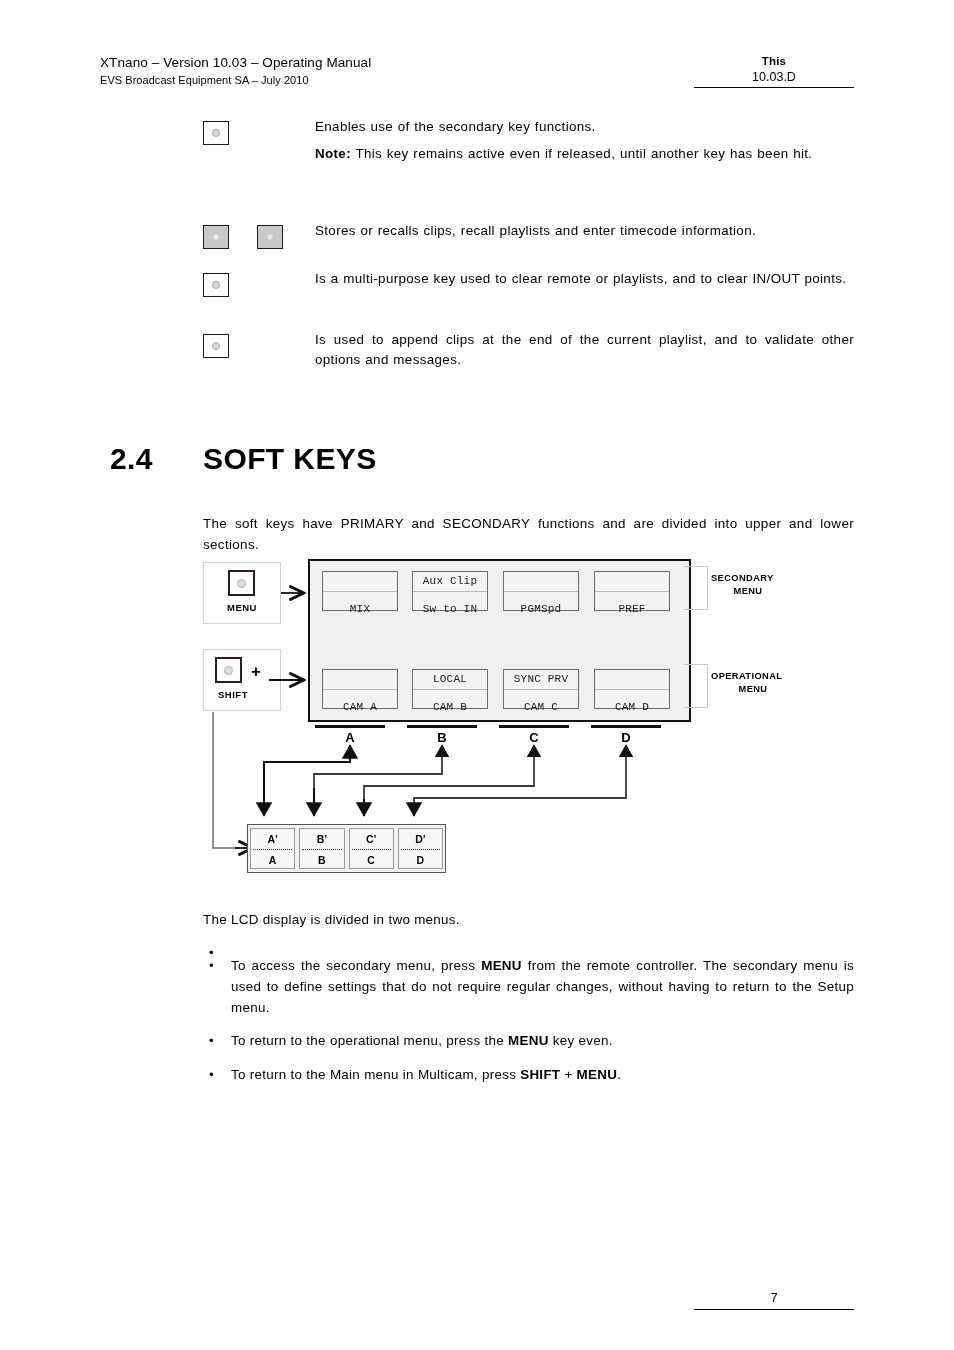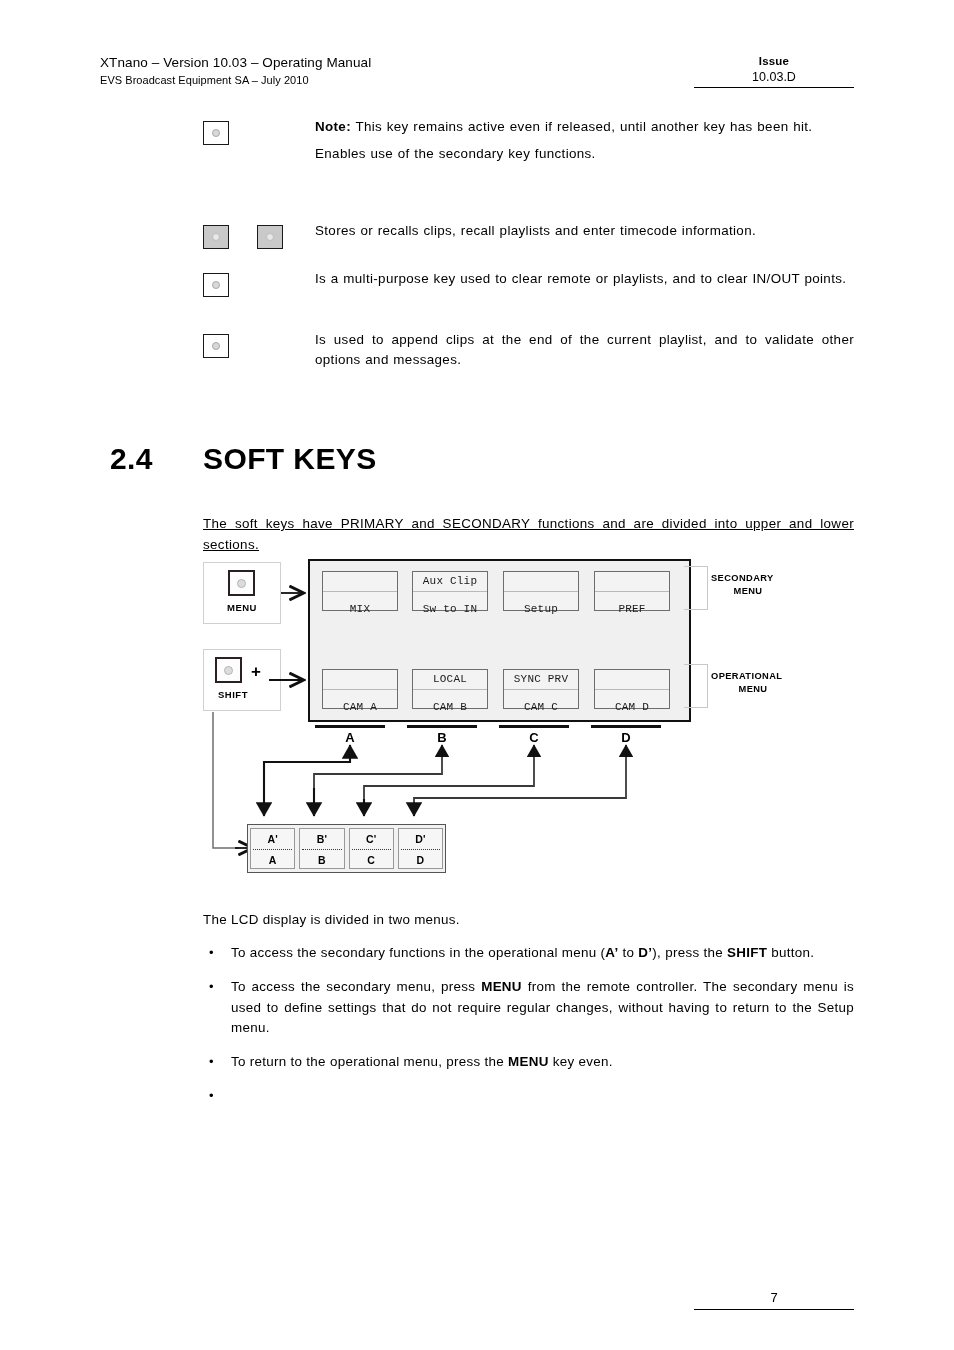--- a/index.html
+++ b/index.html
@@ -128,21 +128,20 @@
 
   .sec-intro {
     position: absolute;
     left: 203px;
     top: 514px;
     width: 651px;
     font-size: 13.4px;
     line-height: 1.55;
     text-align: justify;
     letter-spacing: 0.35px;
-    text-decoration: underline;
   }
 
   
   .diagram {
     position: absolute;
     left: 195px;
     top: 556px;
     width: 660px;
     height: 330px;
   }
@@ -358,34 +357,34 @@
     display: block;
   }
 </style>
 </head>
 <body>
 
 <div class="page-header">
   <div class="hdr-left-title">XTnano – Version 10.03 – Operating Manual</div>
   <div class="hdr-left-sub">EVS Broadcast Equipment SA – July 2010</div>
   <div class="hdr-right">
-    <div class="issue">Issue</div>
+    <div class="issue">This</div>
     <div class="version">10.03.D</div>
   </div>
 </div>
 
 <div class="keyrow" style="top:121px;">
   <div class="keyicons">
     <div class="keycap" style="left:0px; top:0px;">
       <span class="dot"></span>
     </div>
   </div>
   <div class="keytext">
+    <p>Enables use of the secondary key functions.</p>
     <p><b>Note:</b><span> This key remains active even if released, until another key has been hit.</span></p>
-    <p>Enables use of the secondary key functions.</p>
   </div>
 </div>
 
 <div class="keyrow" style="top:225px;">
   <div class="keyicons">
     <div class="keycap gray" style="left:0px; top:0px;">
       <span class="dot"></span>
     </div>
     <div class="keycap gray" style="left:54px; top:0px;">
       <span class="dot"></span>
@@ -444,21 +443,21 @@
     <div class="lcd-cell" style="left:12px; top:10px;">
       <div class="half up"></div>
       <div class="half lo">MIX</div>
     </div>
     <div class="lcd-cell" style="left:102px; top:10px;">
       <div class="half up">Aux Clip</div>
       <div class="half lo">Sw to IN</div>
     </div>
     <div class="lcd-cell" style="left:193px; top:10px;">
       <div class="half up"></div>
-      <div class="half lo">Setup</div>
+      <div class="half lo">PGMSpd</div>
     </div>
     <div class="lcd-cell" style="left:284px; top:10px;">
       <div class="half up"></div>
       <div class="half lo">PREF</div>
     </div>
 
     <div class="lcd-cell" style="left:12px; top:108px;">
       <div class="half up"></div>
       <div class="half lo">CAM A</div>
     </div>
@@ -552,30 +551,30 @@
       <div class="kp-lo">D</div>
     </div>
   </div>
 </div>
 
 <div class="after-lead">The LCD display is divided in two menus.</div>
 
 <div class="bullets">
   <div class="bullet">
     <span class="dotmark">•</span>
-    <span class="rich"><span>To access the secondary functions in the operational menu (</span><b>A’</b><span> to </span><b>D’</b><span>), press the </span><b>SHIFT</b><span> button.</span></span>
   </div>
   <div class="bullet">
     <span class="dotmark">•</span>
     <span class="rich"><span>To access the secondary menu, press </span><b>MENU</b><span> from the remote controller. The secondary menu is used to define settings that do not require regular changes, without having to return to the Setup menu.</span></span>
   </div>
   <div class="bullet">
     <span class="dotmark">•</span>
     <span class="rich"><span>To return to the operational menu, press the </span><b>MENU</b><span> key even.</span></span>
   </div>
   <div class="bullet">
     <span class="dotmark">•</span>
+    <span class="rich"><span>To return to the Main menu in Multicam, press </span><b>SHIFT</b><span> + </span><b>MENU</b><span>.</span></span>
   </div>
 </div>
 
 <div class="footer">
   <span class="pg">7</span>
 </div>
 
 </body></html>

